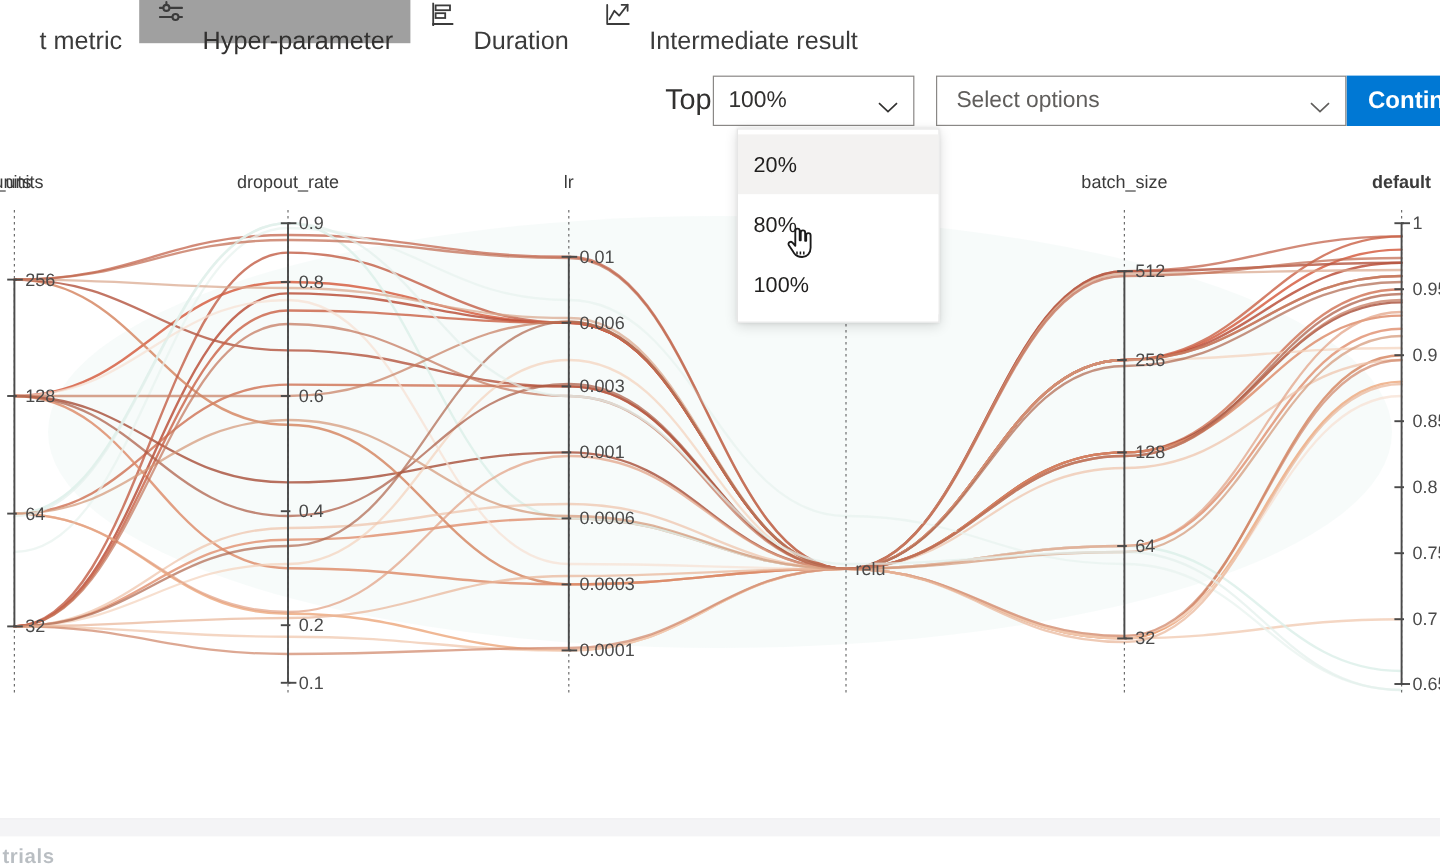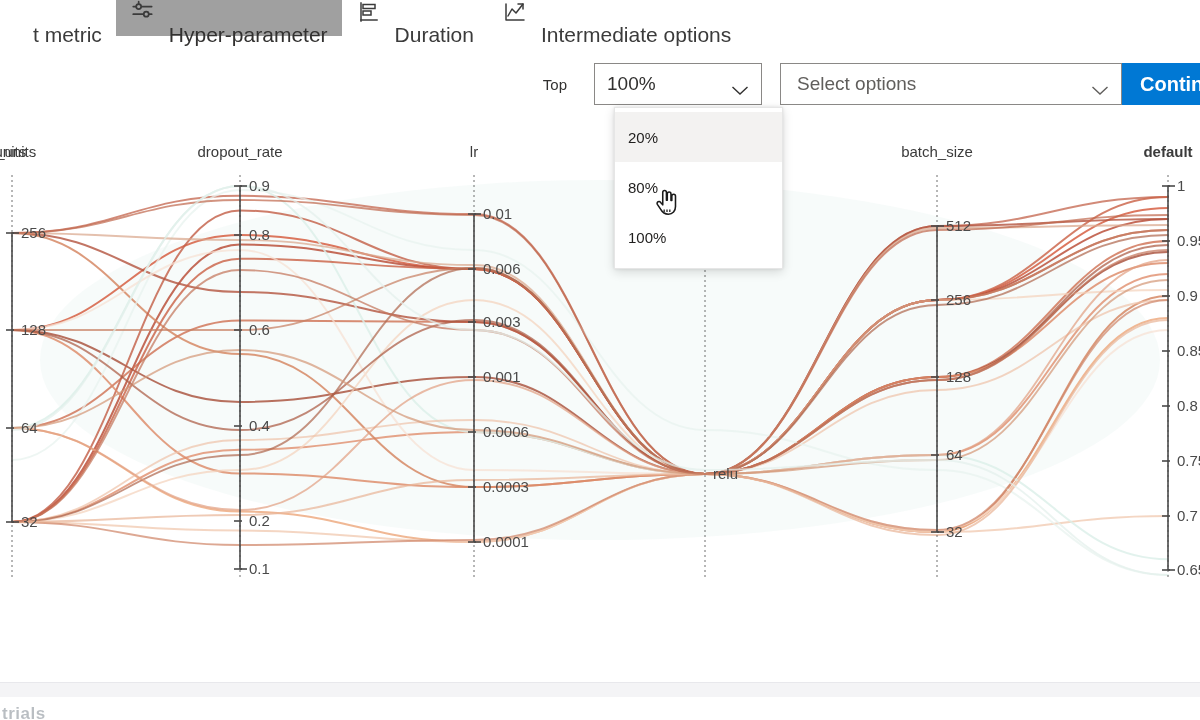--- a/index.html
+++ b/index.html
@@ -58,23 +58,23 @@
   .controls {
     position: absolute;
     top: 62px; left: 0;
     width: 1200px; height: 44px;
     display: flex;
     align-items: center;
     justify-content: flex-end;
     padding-right: 0;
   }
   .top-label {
-    font-size: 15px;
+    font-size: 24px;
     color: #323130;
-    margin-right: 27px;
+    margin-right: 1px;
   }
   .combo {
     position: relative;
     width: 168px; height: 42px;
     border: 1px solid #8a8886;
     background: #ffffff;
     display: flex;
     align-items: center;
     padding: 0 12px;
     font-size: 19px;
@@ -121,21 +121,21 @@
     border: 1px solid #e6e6e6;
     box-shadow: 0 3px 10px rgba(0,0,0,0.14), 0 0 3px rgba(0,0,0,0.10);
     z-index: 40;
     padding: 4px 0 6px 0;
   }
   .dd-item {
     height: 50px;
     display: flex;
     align-items: center;
     padding-left: 13px;
-    font-size: 15px;
+    font-size: 18px;
     color: #201f1e;
     cursor: pointer;
     background: #ffffff;
   }
   .dd-item.hl { background: #f3f2f1; }
 
   
   .cursor-hand {
     position: absolute;
     left: 650px; top: 186px;
@@ -226,21 +226,21 @@
     </div>
 
     <div class="tab">
       <span class="tab-icon">
         <svg width="24" height="24" viewBox="0 0 24 24" fill="none" stroke="#3b3b3b" stroke-width="1.5" stroke-linecap="round" stroke-linejoin="round">
           <polyline points="3,4 3,20 21,20"></polyline>
           <polyline points="5,16 9,9 13,13 20,4"></polyline>
           <polyline points="15,4 20,4 20,9"></polyline>
         </svg>
       </span>
-      <span class="tab-label">Intermediate options</span>
+      <span class="tab-label">Intermediate result</span>
     </div>
   </div>
 
   <div class="controls">
     <span class="top-label">Top</span>
 
     <div class="combo">
       <span class="value">100%</span>
       <span class="chev">
         <svg width="18" height="11" viewBox="0 0 18 11" fill="none" stroke="#323130" stroke-width="1.4">

